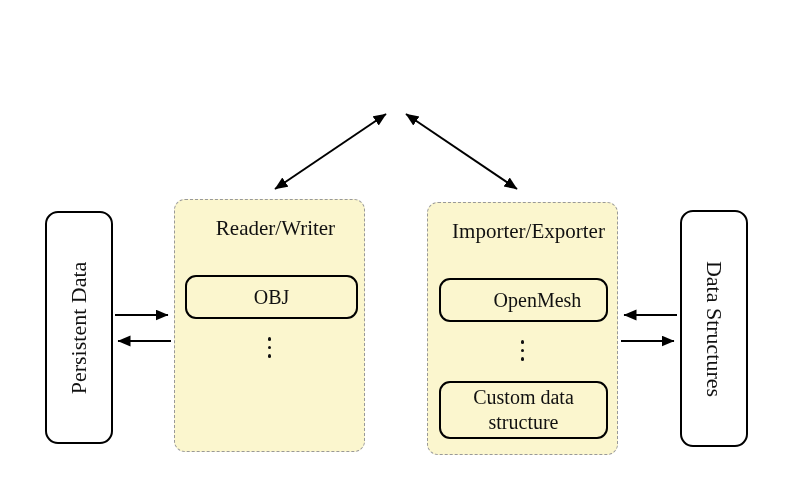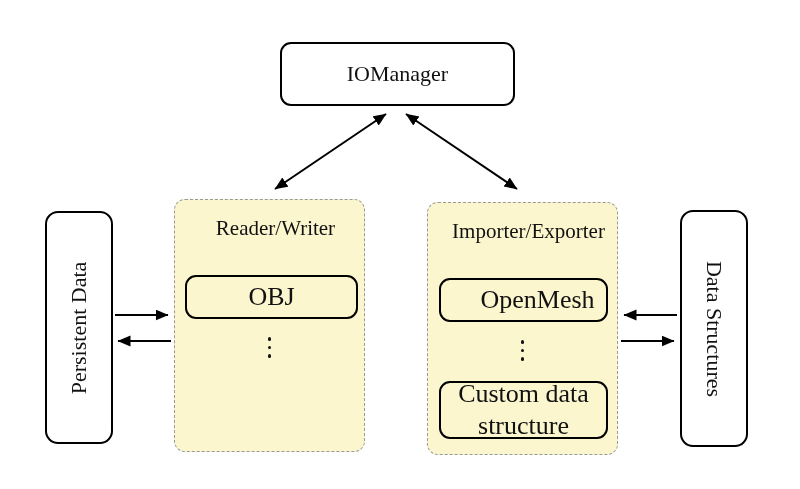--- a/index.html
+++ b/index.html
@@ -38,21 +38,21 @@
   .group-title{
     position:absolute;left:0;right:0;top:16px;text-align:center;
     font-size:21px;
     padding-left:12px;
   }
   .item{
     position:absolute;box-sizing:border-box;background:transparent;
     border:2.5px solid var(--node-border);border-radius:11px;
     display:flex;align-items:center;justify-content:center;text-align:center;
   }
-  .item-label{font-size:26px;line-height:1.25;white-space:pre-line;}
+  .item-label{font-size:20px;line-height:1.25;white-space:pre-line;}
 
   .vdots{
     position:absolute;left:0;right:0;display:flex;flex-direction:column;
     align-items:center;gap:5px;
   }
   .vdots i{display:block;width:3.5px;height:3.5px;background:#111;border-radius:50%;}
 </style>
 </head>
 <body>
 
@@ -65,23 +65,20 @@
       </marker>
     </defs>
     <line x1="386" y1="114" x2="275" y2="189" stroke="var(--arrow)" stroke-width="2" marker-start="url(#ah)" marker-end="url(#ah)"></line>
     <line x1="406" y1="114" x2="517" y2="189" stroke="var(--arrow)" stroke-width="2" marker-start="url(#ah)" marker-end="url(#ah)"></line>
     <line x1="115" y1="315" x2="168" y2="315" stroke="var(--arrow)" stroke-width="2" marker-end="url(#ah)"></line>
     <line x1="171" y1="341" x2="118" y2="341" stroke="var(--arrow)" stroke-width="2" marker-end="url(#ah)"></line>
     <line x1="677" y1="315" x2="624" y2="315" stroke="var(--arrow)" stroke-width="2" marker-end="url(#ah)"></line>
     <line x1="621" y1="341" x2="674" y2="341" stroke="var(--arrow)" stroke-width="2" marker-end="url(#ah)"></line>
   </svg>
 
-  <div class="node" style="left:280px;top:42px;width:235px;height:64px;">
-    <span class="node-label">IOManager</span>
-  </div>
 
   <div class="node vnode" style="left:45px;top:211px;width:68px;height:233px;">
     <span class="vtext rot-ccw">Persistent Data</span>
   </div>
 
   <div class="node vnode" style="left:680px;top:210px;width:68px;height:237px;">
     <span class="vtext rot-cw">Data Structures</span>
   </div>
 
   <div class="group" style="left:174px;top:199px;width:191px;height:253px;">

